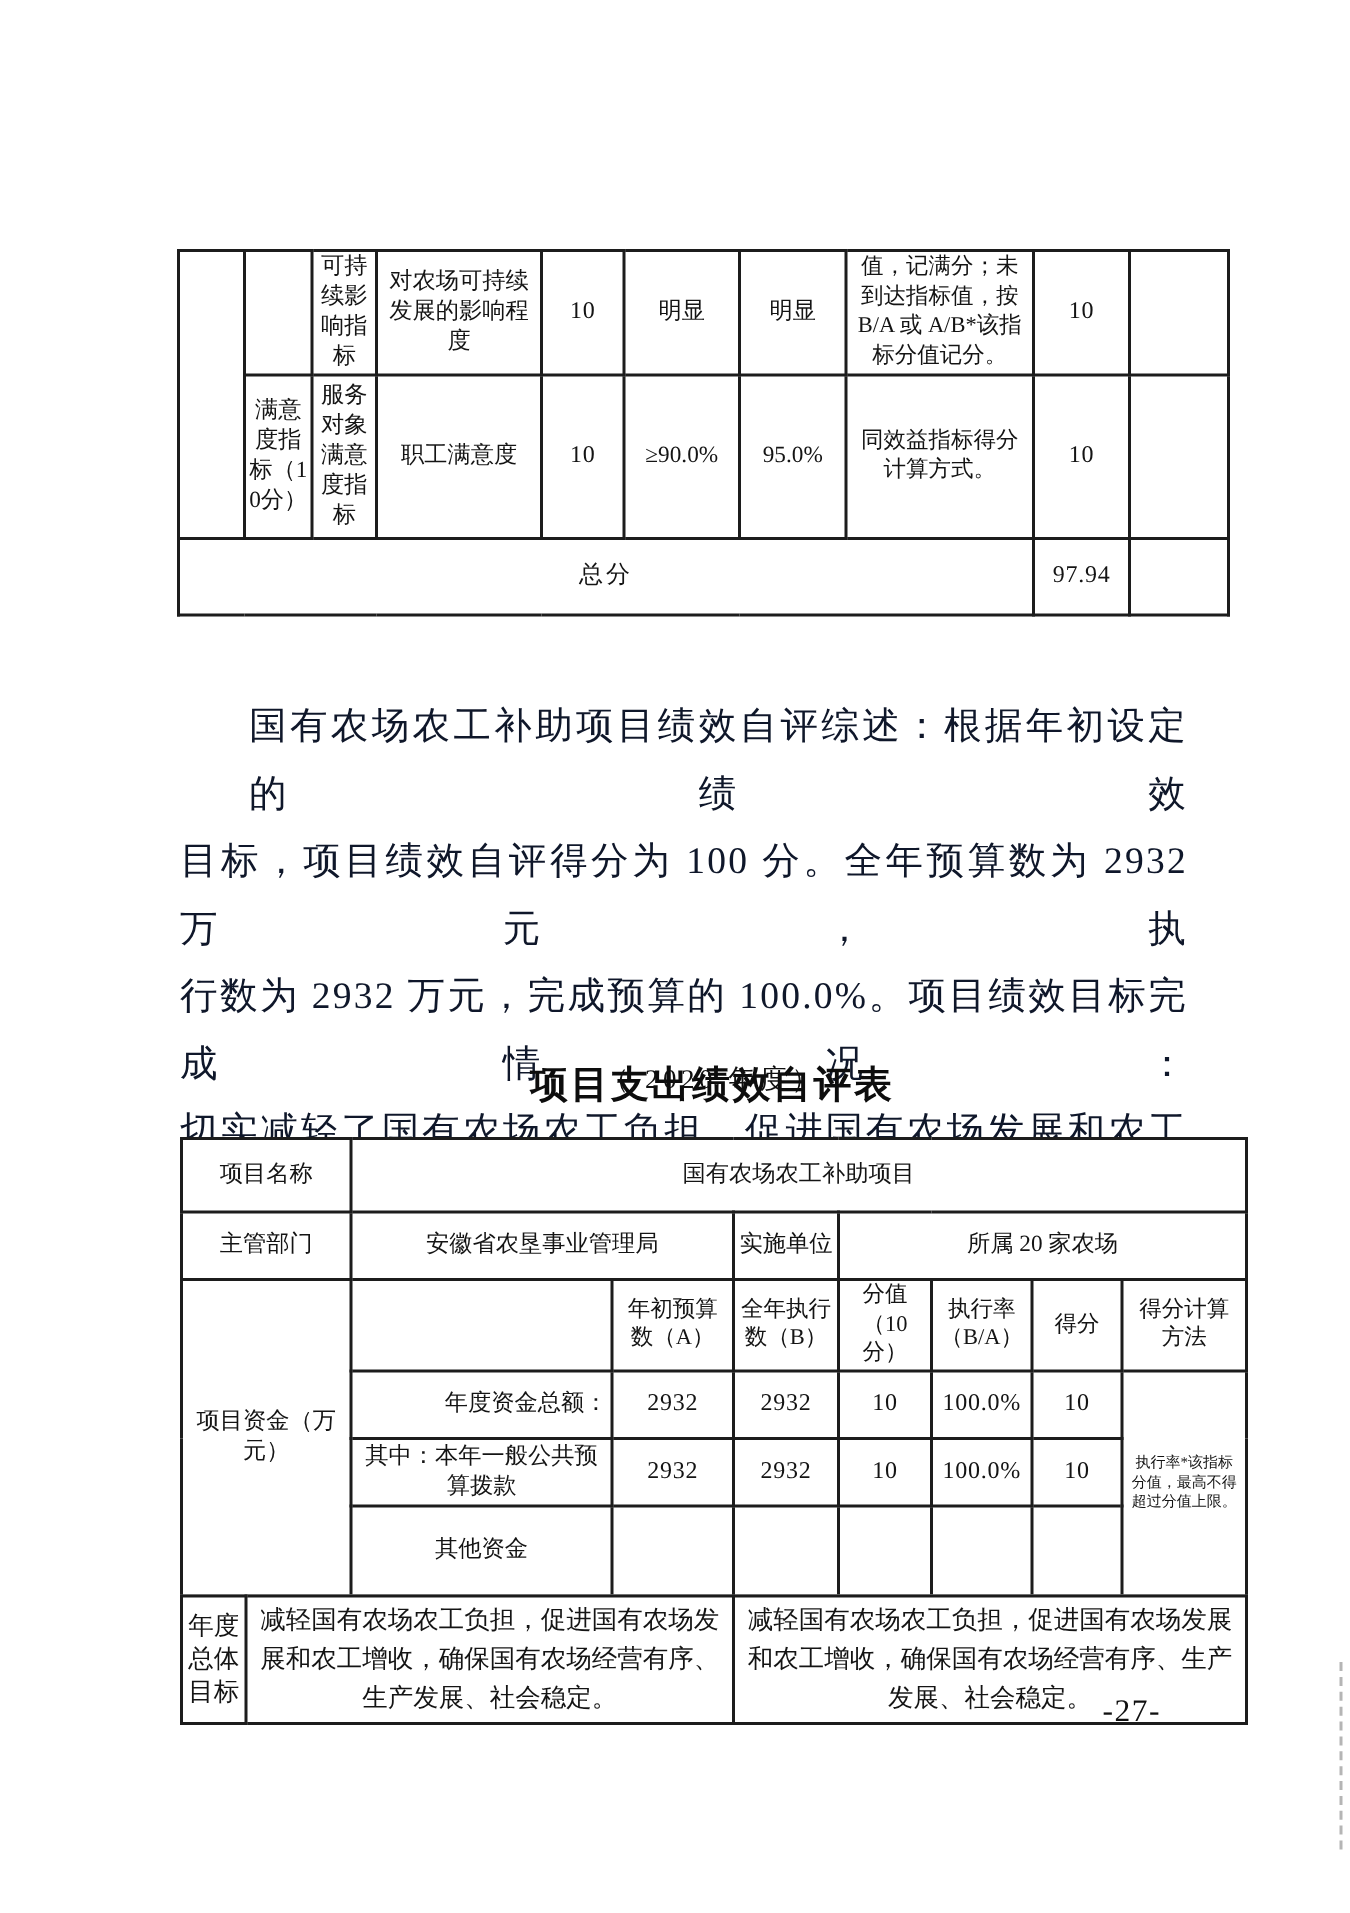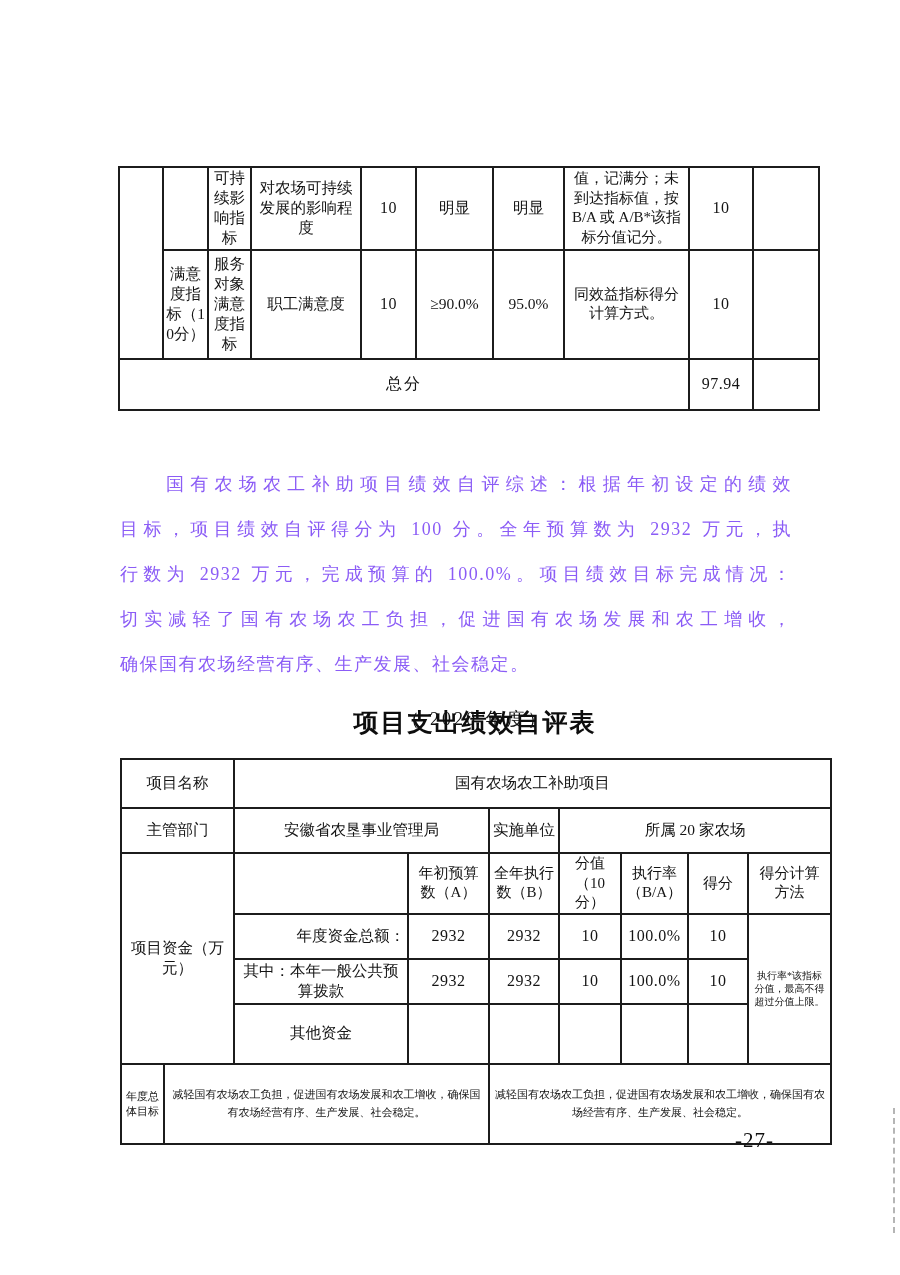--- a/index.html
+++ b/index.html
@@ -19,22 +19,22 @@
   #top-table{width:700px;}
   #top-table td{font-size:15.5px;}
   #top-table .num{font-size:16px;letter-spacing:.5px;}
   #top-table .method{font-size:15px;padding:0 6px;}
   #top-table tr.r1{height:72px;}
   #top-table tr.r2{height:109px;}
   #top-table tr.r3{height:51px;}
   #top-table .total-label{font-size:16px;letter-spacing:2px;}
   
   .para{
-    width:672px;font-size:18px;line-height:45px;letter-spacing:1.5px;
-    color:#8b5cf6;
+    width:672px;font-size:25px;line-height:45px;letter-spacing:1.5px;
+    color:#0f172a;
   }
   .para .ln{text-align:justify;text-align-last:justify;white-space:normal;}
   .para .ln.first{padding-left:46px;}
   .para .ln.last{text-align:left;text-align-last:left;}
   
   .form-title{
     width:710px;text-align:center;font-family:"Liberation Sans", sans-serif;
     font-weight:bold;font-size:25px;letter-spacing:2px;color:#0d0d0d;margin-top:36px;
   }
   .form-subtitle{
@@ -47,21 +47,21 @@
   #bottom-table tr.br3{height:52px;}
   #bottom-table tr.br4{height:45px;}
   #bottom-table tr.br5{height:45px;}
   #bottom-table tr.br6{height:60px;}
   #bottom-table .hdr{font-size:15px;padding:0 4px;}
   #bottom-table .num{font-size:16px;letter-spacing:.5px;}
   #bottom-table .name-right{text-align:right;padding-right:2px;}
   #bottom-table .method{font-size:10px;padding:0 5px;}
   #goal-table{margin-top:-2px;}
   #goal-table tr{height:80px;}
-  #goal-table td{font-size:11px;}
+  #goal-table td{font-size:17px;}
   #goal-table .goal-text{padding:2px 4px;line-height:1.55;}
   
   .scan-dash{border-left:2px dashed #b5b5b5;width:0;height:125px;}
   .page-number{font-size:21px;letter-spacing:1px;color:#101010;}
 </style>
 </head>
 <body>
 
 <div class="abs" style="left:118px;top:166px;">
   <table id="top-table">

